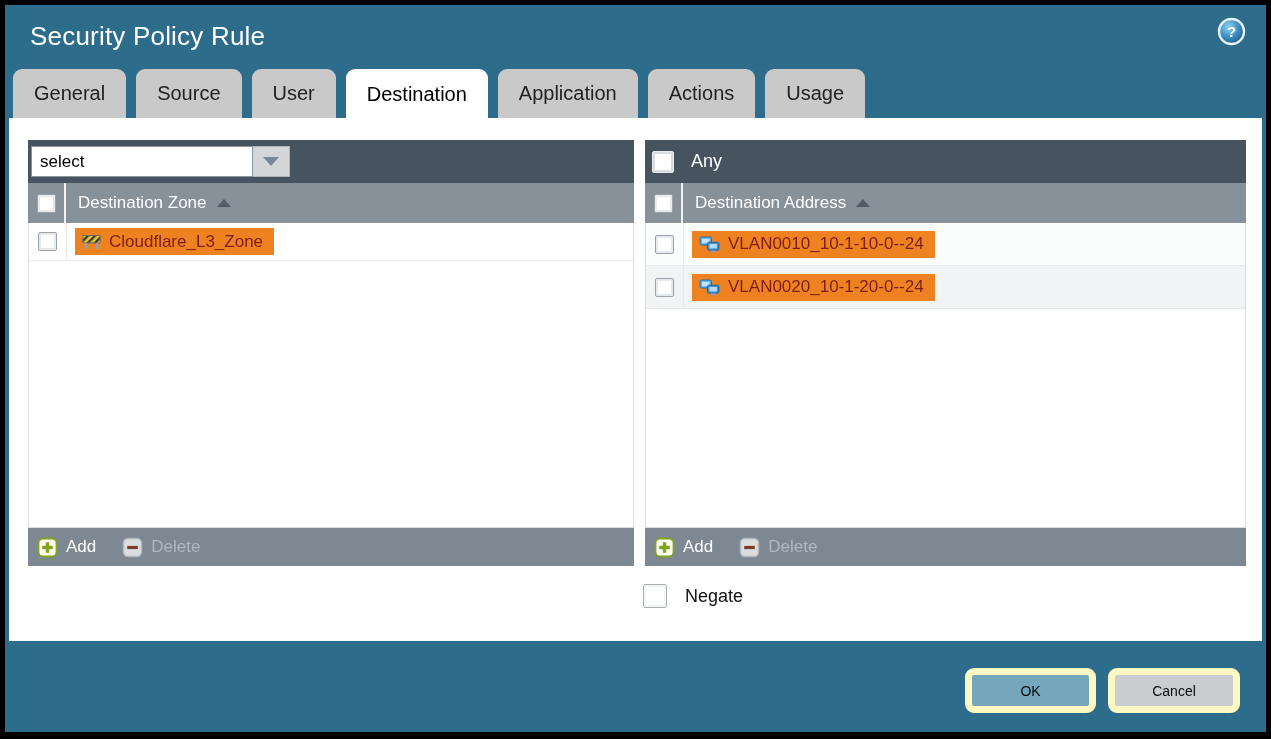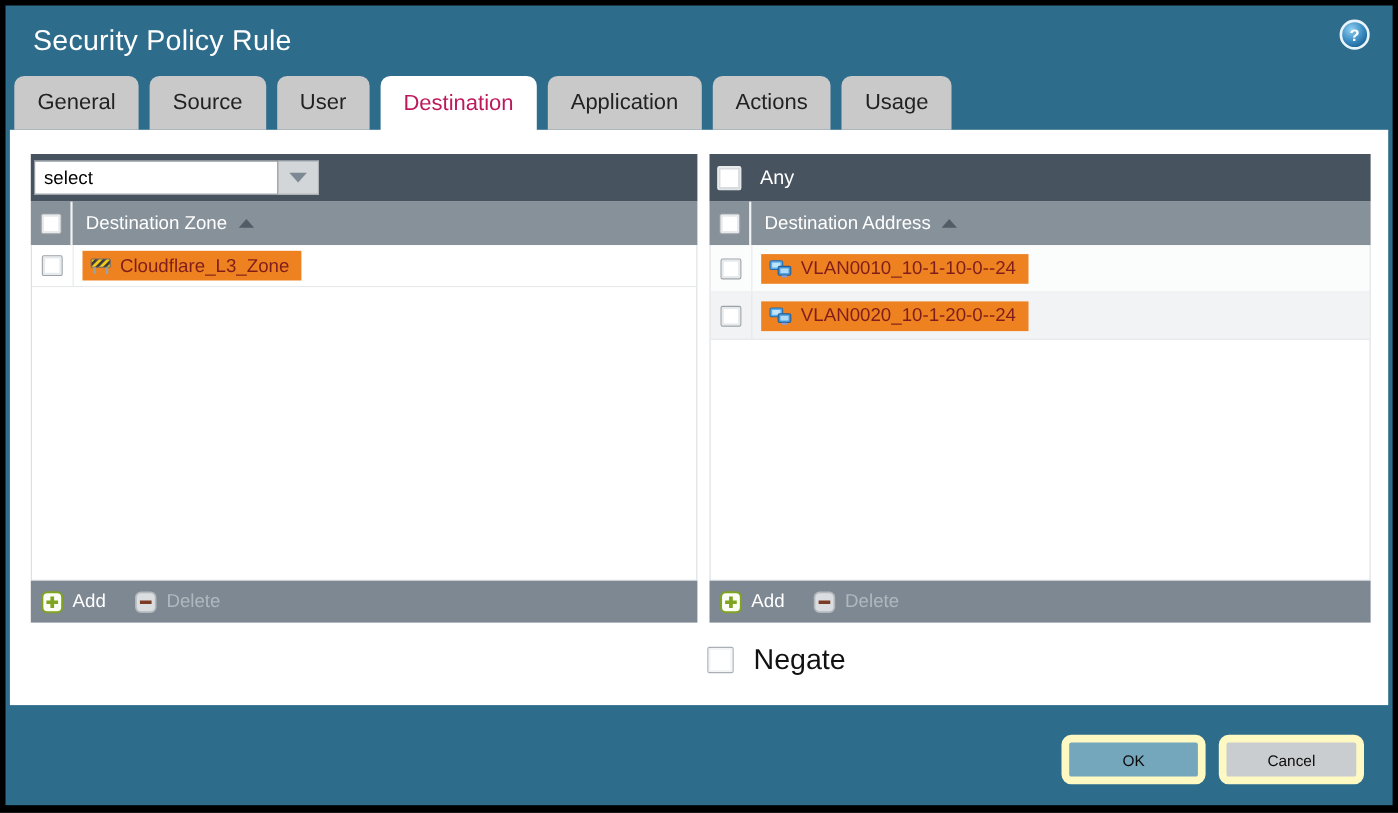--- a/index.html
+++ b/index.html
@@ -8,21 +8,21 @@
 
   .dialog { position:absolute; left:5px; top:5px; width:1261px; height:727px; background:#2E6C8C; }
 
   .title { position:absolute; left:25px; top:16px; font-size:26px; color:#fff; letter-spacing:.2px; }
 
   .help { position:absolute; right:20px; top:12px; width:29px; height:29px; cursor:pointer; }
 
   .tabbar { position:absolute; left:8px; top:64px; display:flex; gap:10px; align-items:flex-start; z-index:3; }
   .tab { height:49px; line-height:49px; padding:0 21px; background:#C9C9C9; color:#222;
          border-radius:9px 9px 0 0; font-size:20px; cursor:pointer; white-space:nowrap; }
-  .tab.active { background:#fff; color:#be185d; height:53px; line-height:51px; }
+  .tab.active { background:#fff; color:#000000; height:53px; line-height:51px; }
 
   .content { position:absolute; left:4px; top:113px; width:1253px; height:523px; background:#fff; z-index:2; }
 
   .panel { position:absolute; top:22px; height:426px; }
   .panel-zone { left:19px; width:606px; }
   .panel-addr { left:636px; width:601px; }
 
   .panel-top { position:relative; height:43px; background:#47545F; }
   .select-input { position:absolute; left:3px; top:6px; width:222px; height:31px; border:1px solid #8C949B;
                   font-size:17px; color:#000; padding:0 8px; font-family:"Liberation Sans",sans-serif; outline:none; }
@@ -56,21 +56,21 @@
   .checkbox.negate { width:24px; height:24px; border-color:#A9AFB4; box-shadow: inset 0 0 0 2px #F2F4F5; }
 
   .panel-footer { height:38px; background:#7E8893; display:flex; align-items:center; padding-left:9px; gap:26px; }
   .foot-btn { display:flex; align-items:center; gap:8px; cursor:pointer; }
   .foot-btn .lbl { font-size:17px; }
   .add-lbl { color:#fff; }
   .del-lbl { color:#B0B8BF; }
   .foot-btn.disabled { cursor:default; }
 
   .negate-row { position:absolute; left:634px; top:466px; display:flex; align-items:center; gap:18px; }
-  .negate-label { font-size:26px; color:#111; }
+  .negate-label { font-size:18px; color:#111; }
 
   .btn { position:absolute; top:663px; height:45px; border:7px solid #fef9c3; border-radius:9px;
          font-size:14px; color:#0b0b0b; display:flex; align-items:center; justify-content:center; cursor:pointer;
          font-family:"Liberation Sans",sans-serif; }
   .btn-ok { left:960px; width:131px; background:#74A6BC; }
   .btn-cancel { left:1103px; width:132px; background:#CACDCF; }
 </style>
 </head>
 <body>
 

